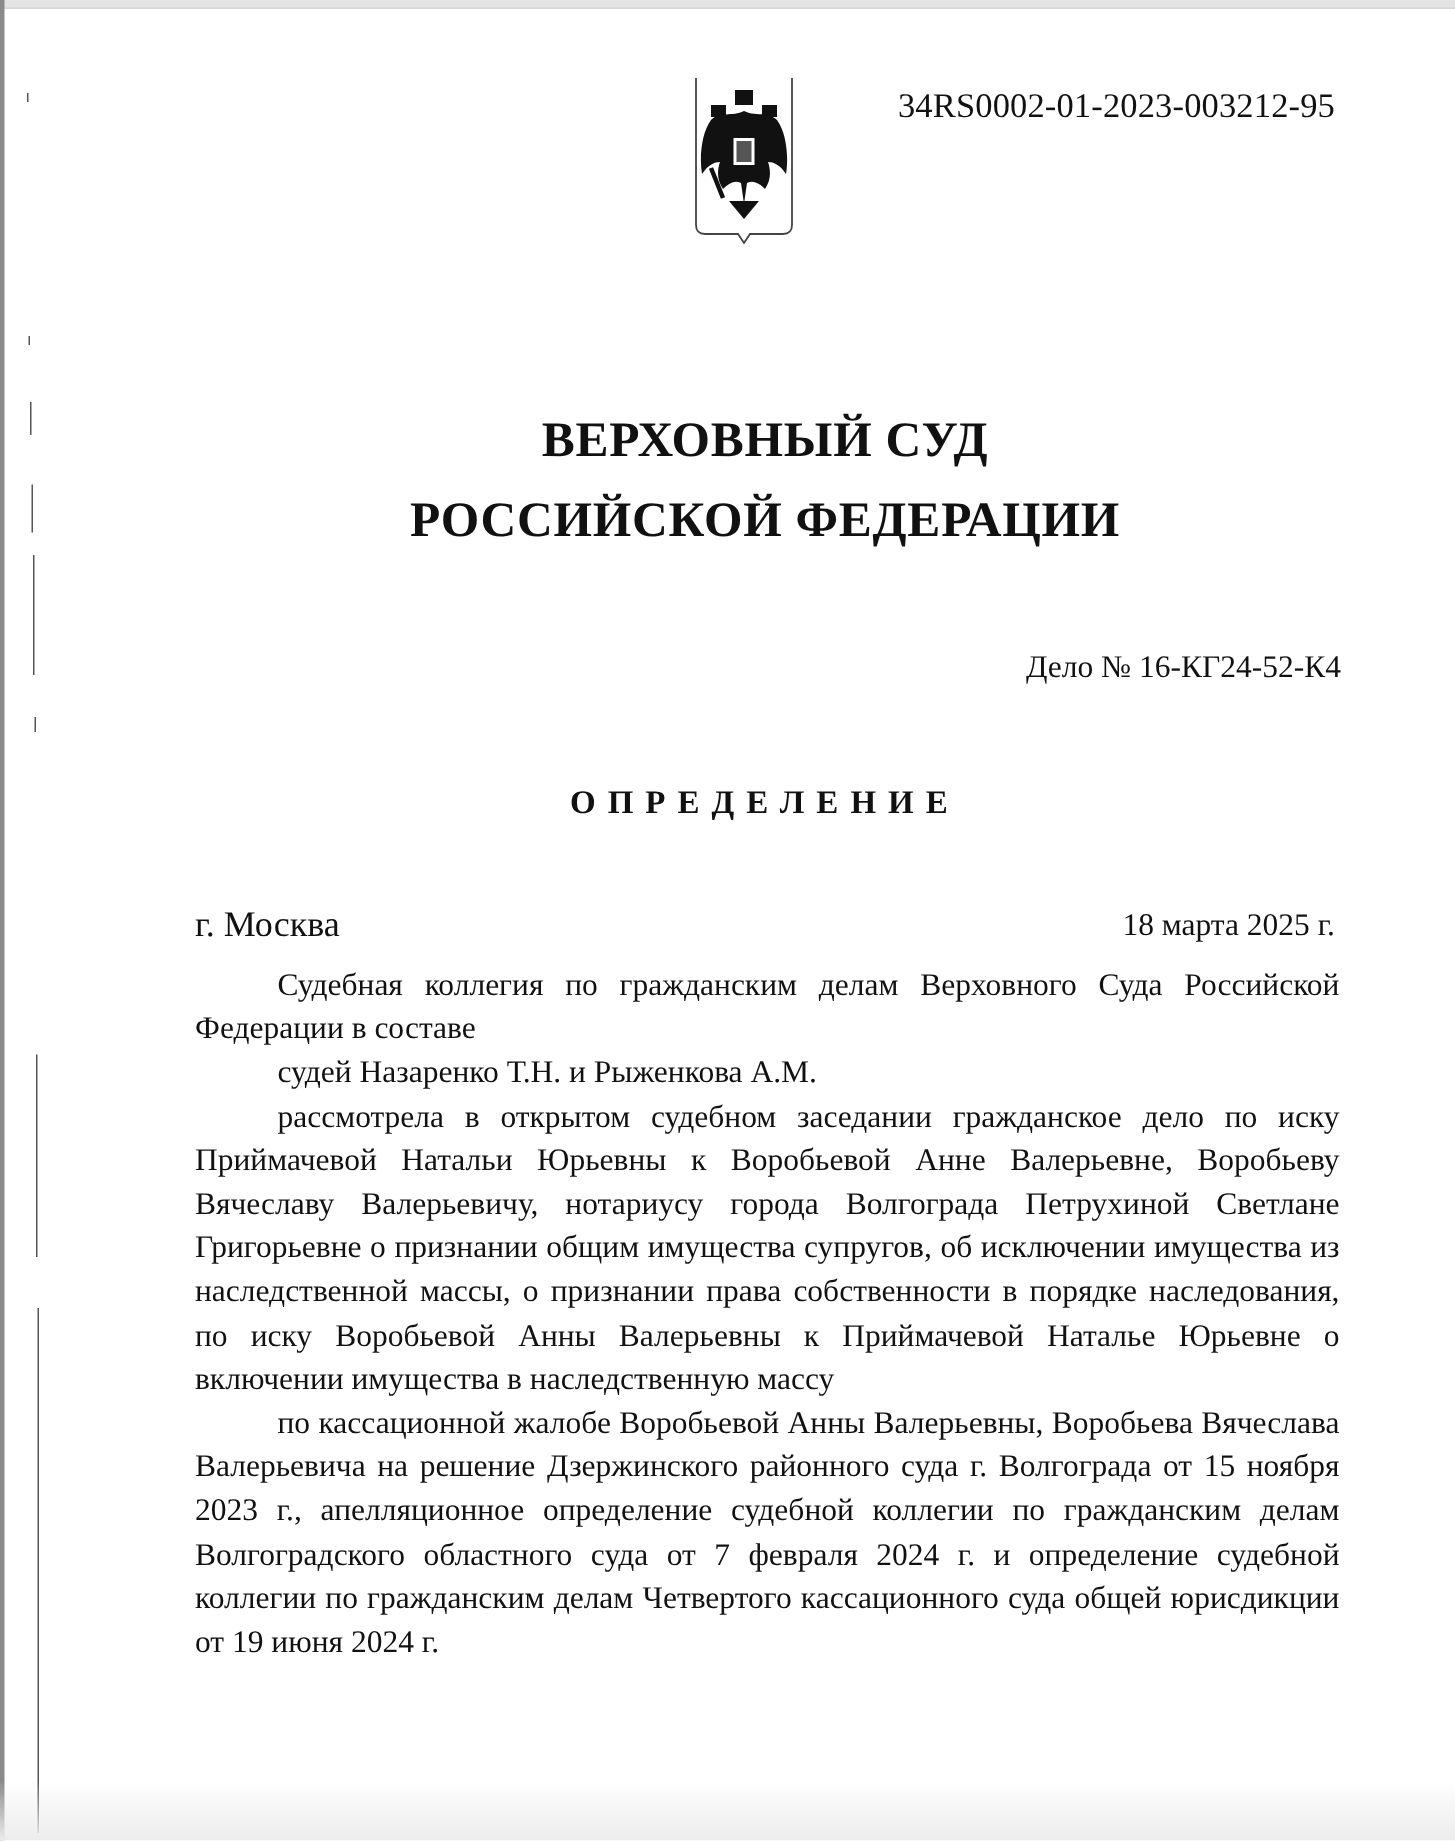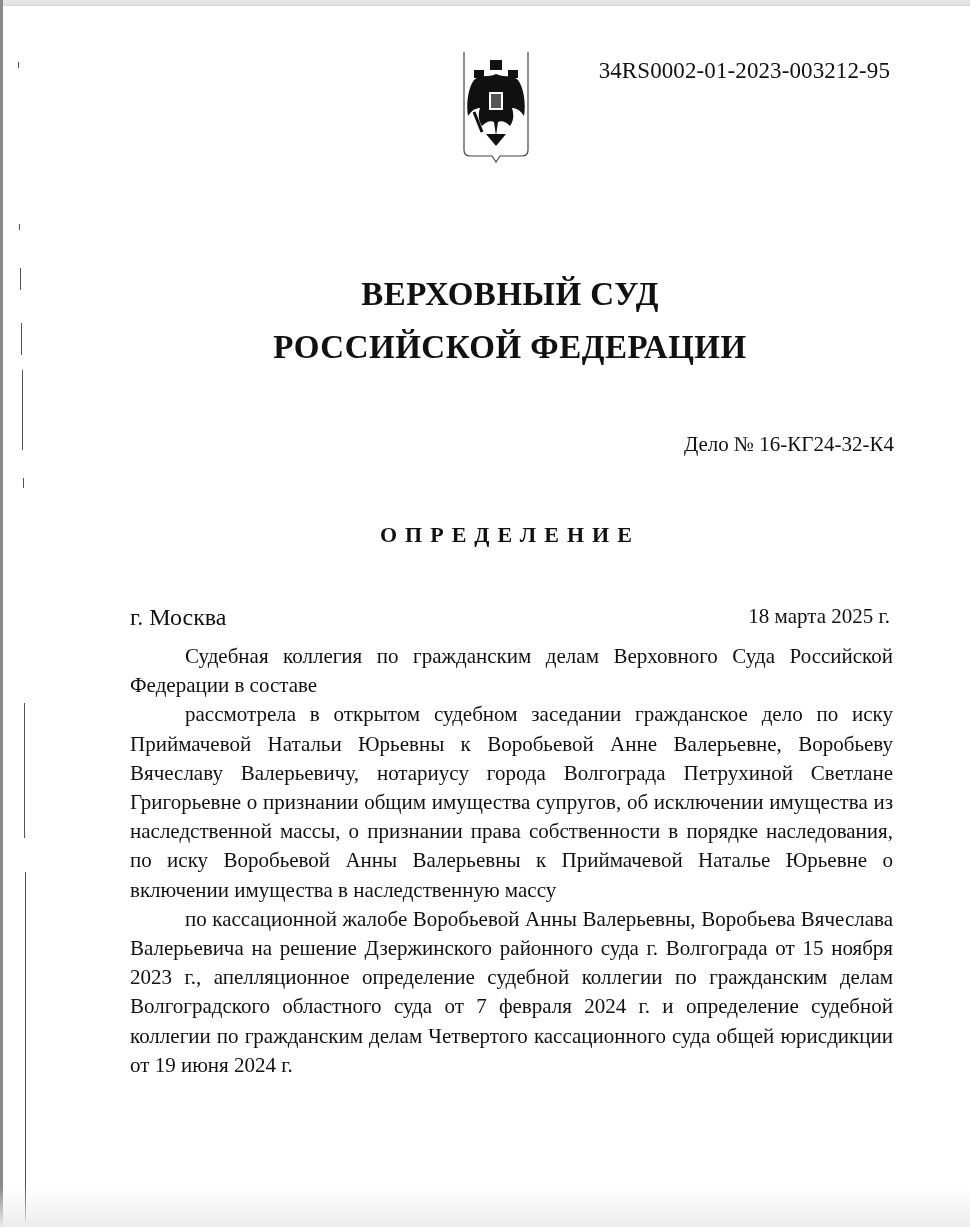--- a/index.html
+++ b/index.html
@@ -61,26 +61,27 @@
   <path d="M36 24 C28 28 20 24 14 30 C8 38 6 54 8 66 C12 60 16 58 20 58 C18 64 18 70 22 76 C26 72 30 70 34 72 L36 86 L38 72 C42 70 46 72 50 76 C54 70 54 64 52 58 C56 58 60 60 64 66 C66 54 64 38 58 30 C52 24 44 28 36 24 Z" fill="#111"></path>
   <rect x="29" y="42" width="14" height="18" fill="#fff"></rect>
   <rect x="31" y="44" width="10" height="14" fill="#555"></rect>
   <line x1="14" y1="62" x2="22" y2="82" stroke="#111" stroke-width="3"></line>
   <path d="M26 84 L36 96 L46 84 Z" fill="#111"></path>
 </svg>
 
 <div class="court-title t1">ВЕРХОВНЫЙ СУД</div>
 <div class="court-title t2">РОССИЙСКОЙ ФЕДЕРАЦИИ</div>
 
-<div class="case-no">Дело № 16-КГ24-32-К4</div>
+<div class="case-no">Дело № 16-КГ24-52-К4</div>
 
 <div class="doc-type">ОПРЕДЕЛЕНИЕ</div>
 
 <div class="place">г. Москва</div>
 <div class="date">18 марта 2025 г.</div>
 
 <div class="body-text">
   <p class="para">Судебная коллегия по гражданским делам Верховного Суда Российской Федерации в составе</p>
+  <p class="para line">судей Назаренко Т.Н. и Рыженкова А.М.</p>
   <p class="para">рассмотрела в открытом судебном заседании гражданское дело по иску Приймачевой Натальи Юрьевны к Воробьевой Анне Валерьевне, Воробьеву Вячеславу Валерьевичу, нотариусу города Волгограда Петрухиной Светлане Григорьевне о признании общим имущества супругов, об исключении имущества из наследственной массы, о признании права собственности в порядке наследования, по иску Воробьевой Анны Валерьевны к Приймачевой Наталье Юрьевне о включении имущества в наследственную массу</p>
   <p class="para">по кассационной жалобе Воробьевой Анны Валерьевны, Воробьева Вячеслава Валерьевича на решение Дзержинского районного суда г. Волгограда от 15 ноября 2023 г., апелляционное определение судебной коллегии по гражданским делам Волгоградского областного суда от 7 февраля 2024 г. и определение судебной коллегии по гражданским делам Четвертого кассационного суда общей юрисдикции от 19 июня 2024 г.</p>
 </div>
 
 <div class="bottom-fade"></div>
 
 </body></html>

